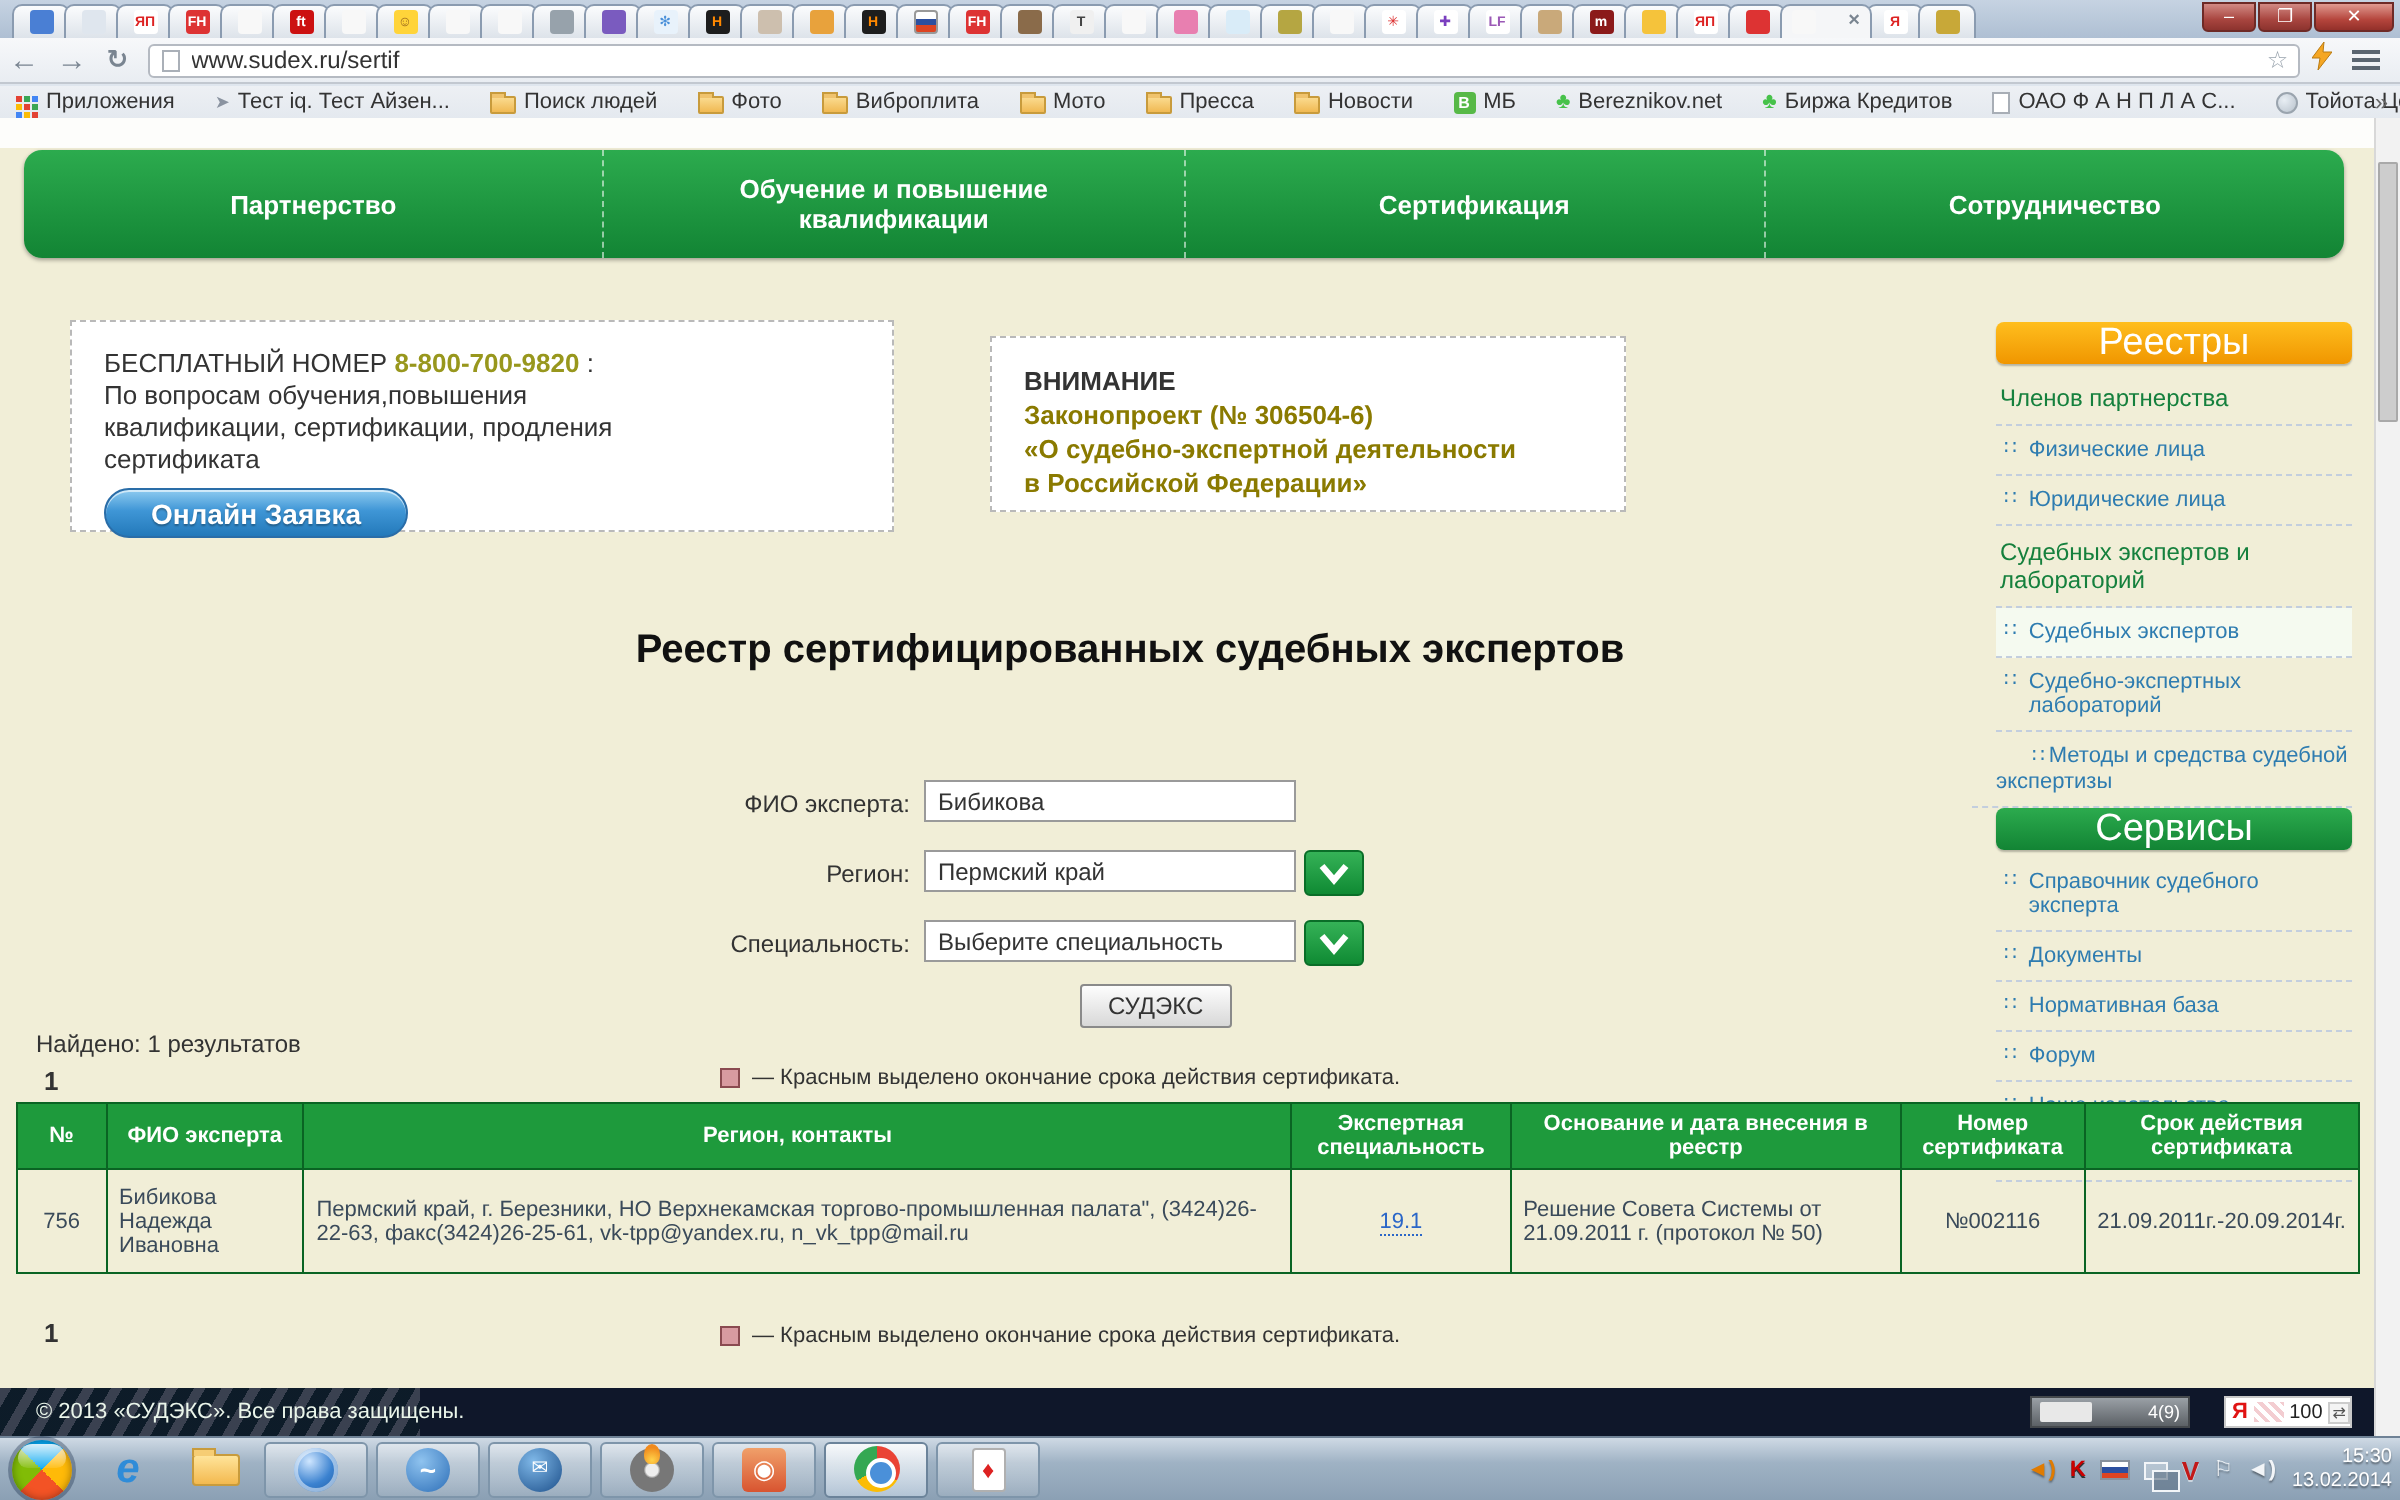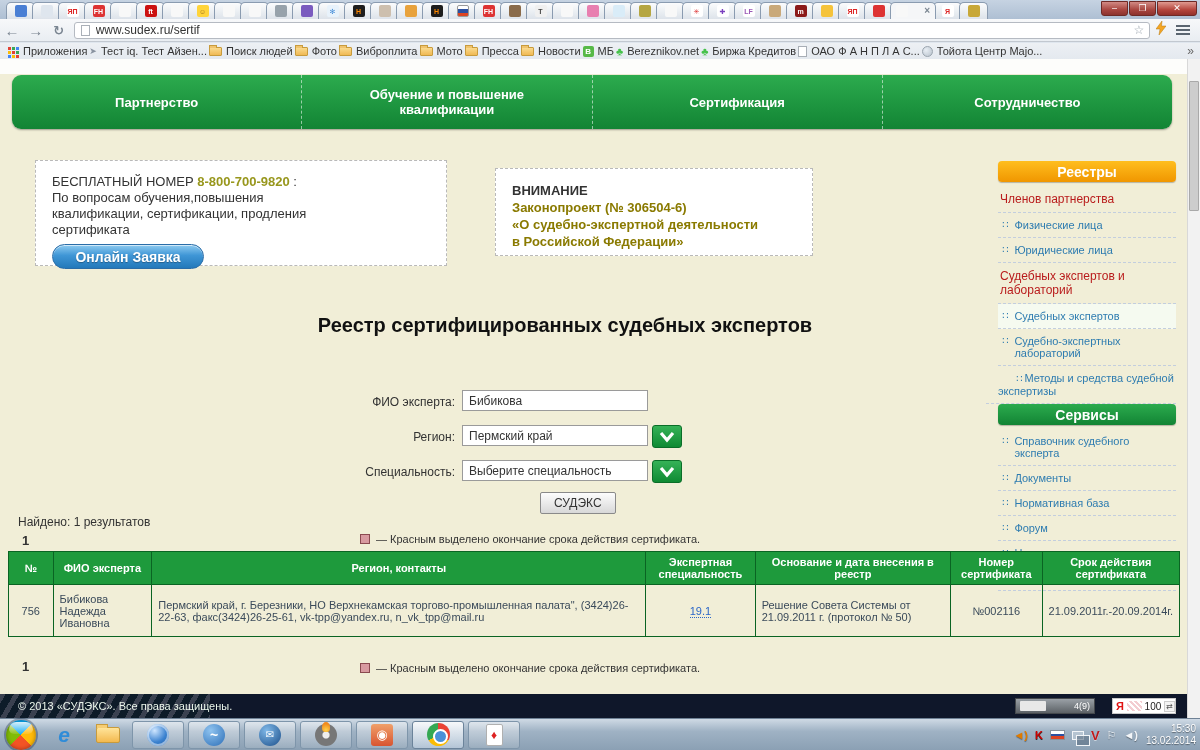--- a/index.html
+++ b/index.html
@@ -35,21 +35,21 @@
   .page-ic { width:9px; height:11px; background:#fff; border:1px solid #aab0b8; margin-right:6px; flex:0 0 auto; }
   #url-text { font-size:12px; color:#333; border:none; outline:none; flex:1; font-family:inherit; background:transparent; }
   .star { position:absolute; right:5px; color:#9aa4ae; font-size:12px; }
   .bolt-wrap { width:22px; text-align:center; }
   .menu-ic { position:relative; width:14px; height:2px; background:#5a6570; margin:0 10px 0 4px;
     box-shadow:0 4px 0 #5a6570, 0 8px 0 #5a6570; top:-4px; }
 
   #bookmarks { position:absolute; left:0; top:43px; width:1200px; height:16px;
     background:linear-gradient(#edf0f4,#e4e9ef); display:flex; align-items:center; padding-left:6px;
     font-size:11px; color:#333; }
-  .bm { display:flex; align-items:center; margin-right:2px; white-space:nowrap; flex:0 0 auto; }
+  .bm { display:flex; align-items:flex-end; margin-right:20px; white-space:nowrap; flex:0 0 auto; }
   .bm .lbl { margin-left:4px; }
   .ic-apps { width:3px; height:3px; background:#e34234; margin:0 8px 6px 2px;
     box-shadow:4px 0 #3aa655,8px 0 #4285f4,0 4px #fbbc05,4px 4px #e34234,8px 4px #3aa655,0 8px #4285f4,4px 8px #fbbc05,8px 8px #e34234; }
   .ic-folder { width:13px; height:9px; background:linear-gradient(#fada8e,#f0b953); border:1px solid #c89b3c; border-radius:1px; position:relative; }
   .ic-folder::before { content:""; position:absolute; left:-1px; top:-3px; width:6px; height:2px; background:#f0c36d; border:1px solid #c89b3c; border-bottom:none; }
   .ic-page { width:9px; height:11px; background:#fff; border:1px solid #a8aeb6; }
   .ic-send { color:#8a93a0; font-size:9px; }
   .ic-green-b { width:11px; height:11px; background:#57b947; color:#fff; font-size:8px; font-weight:bold; text-align:center; line-height:11px; border-radius:2px; }
   .ic-tree { color:#46c24a; font-size:11px; line-height:11px; }
   .ic-globe { width:11px; height:11px; border-radius:50%; border:1.5px solid #9aa4ae; background:radial-gradient(circle at 35% 35%, #e8eef4, #b8c2cc); }
@@ -76,24 +76,24 @@
     background:linear-gradient(#8ecbf0,#3f96d6 45%,#2379ba); border:1px solid #2a6da8;
     color:#fff; font-weight:bold; font-size:14px; display:flex; align-items:center; justify-content:center;
     text-shadow:0 1px 1px rgba(0,0,0,.3); box-shadow:inset 0 1px 0 rgba(255,255,255,.6); }
   #attnbox { left:495px; top:109px; width:318px; height:88px; font-size:13px; line-height:17px; }
   #attnbox .t { font-weight:bold; color:#333; }
   #attnbox .l { font-weight:bold; color:#8a7a00; }
 
   
   #sidebar { position:absolute; left:998px; top:102px; width:178px; font-size:11px; }
   .sb-btn { height:21px; border-radius:4px; display:flex; align-items:center; justify-content:center;
-    color:#fff; font-weight:bold; font-size:14px; margin-bottom:4px; }
+    color:#fff; font-weight:normal; font-size:19px; margin-bottom:4px; }
   .sb-btn.orange { background:linear-gradient(#ffbe1e,#f09600); box-shadow:0 1px 1px rgba(0,0,0,.25); }
   .sb-btn.green  { background:linear-gradient(#2cab4e,#128434); box-shadow:0 1px 1px rgba(0,0,0,.25); }
-  .sb-sect { color:#b91c1c; font-size:12px; padding:6px 0 6px 2px; border-bottom:1px dashed #c3cede; }
+  .sb-sect { color:#15803d; font-size:12px; padding:6px 0 6px 2px; border-bottom:1px dashed #c3cede; }
   .sb-item { color:#2e7cb0; padding:6px 0 6px 4px; border-bottom:1px dashed #c3cede;
     display:flex; align-items:flex-start; }
   .sb-item .bul { color:#2e7cb0; font-size:10px; margin-right:6px; line-height:12px; }
   .sb-item.active { background:#f5faf0; }
   .sb-item.hang { display:block; text-indent:18px; margin-left:-12px; padding-left:12px; }
   .sb-item.hang .bul { text-indent:0; display:inline; margin-right:2px; }
 
   
   #main-title { position:absolute; left:0; top:255px; width:1130px; text-align:center;
     font-size:20px; font-weight:bold; color:#111; }

